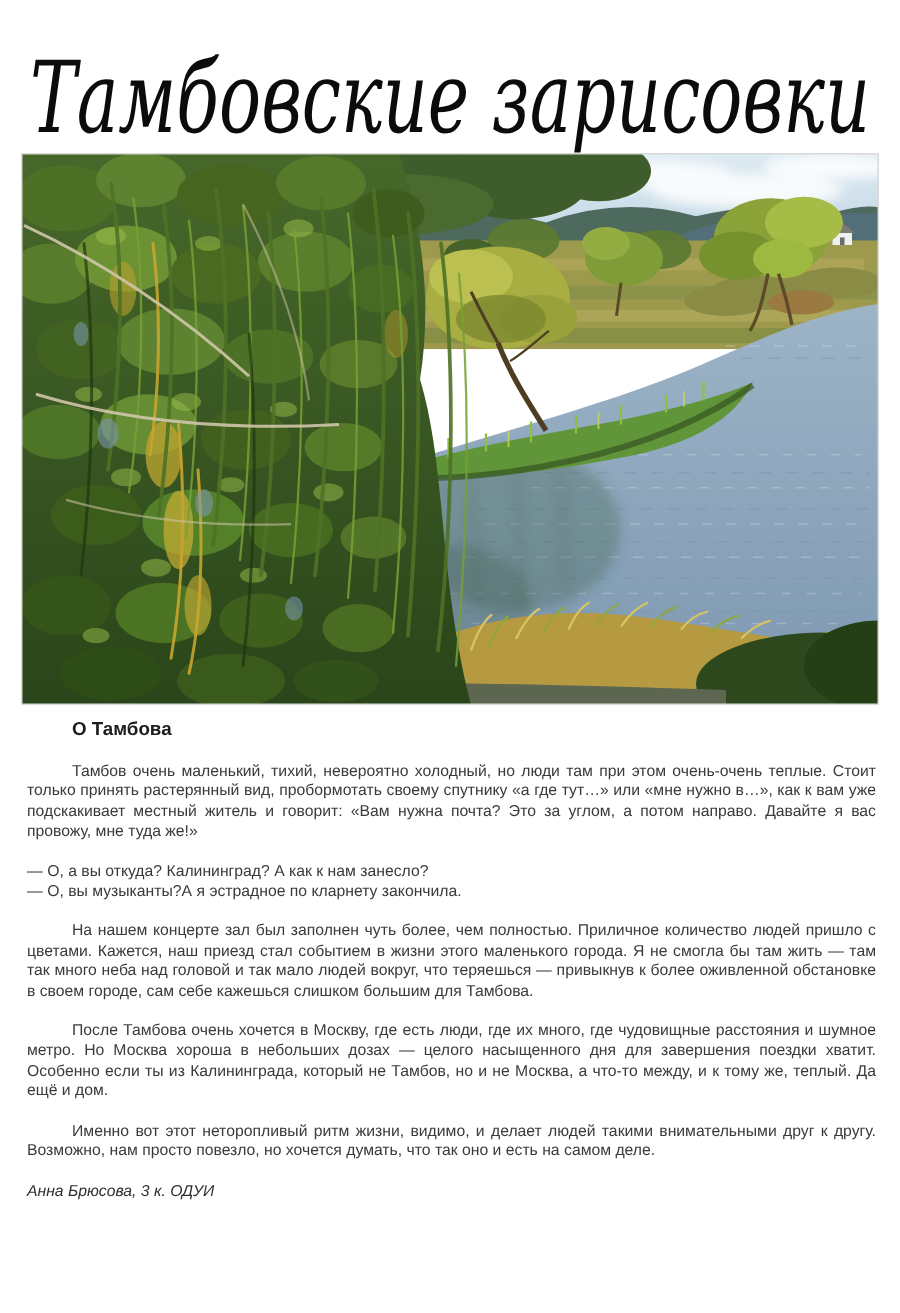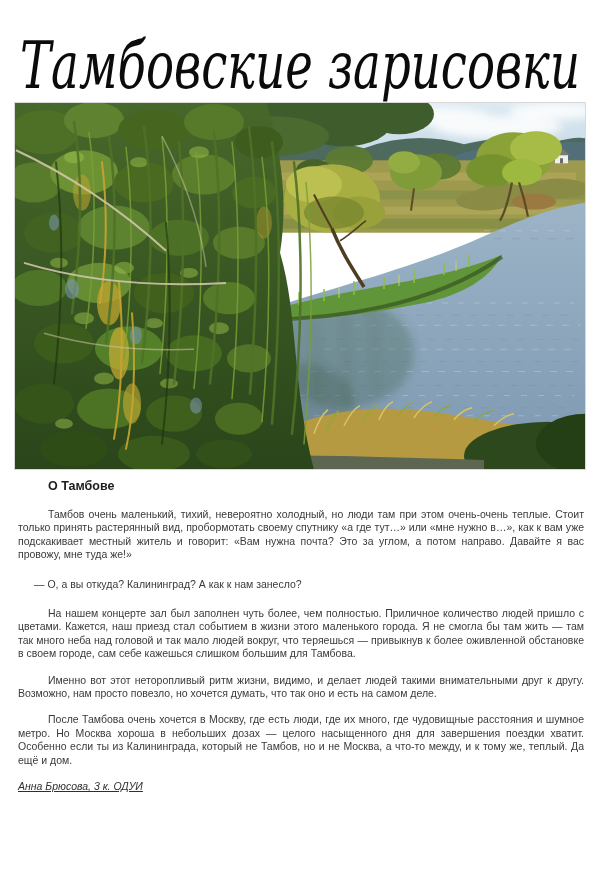--- a/index.html
+++ b/index.html
@@ -18,22 +18,22 @@
     position:absolute;top:479px;left:18px;width:566px;z-index:2;
     color:#3a3a3a;font-size:10.5px;line-height:13.4px;
   }
   .content h2{
     font-size:12.5px;line-height:15px;font-weight:bold;color:#1c1c1c;
     margin:0 0 14px 30px;
   }
   .para{margin:0 0 13px;text-indent:30px;text-align:justify;}
   .para.tight{margin-bottom:0;}
   .dialogue{margin:0 0 13px;}
-  .dialogue-line{margin:16px;}
-  .byline{font-style:italic;margin-top:9px;color:#2f2f2f;text-decoration:underline;}
+  .dialogue-line{margin:0;}
+  .byline{font-style:italic;margin-top:9px;color:#2f2f2f;}
 </style>
 </head>
 <body>
 
 <div class="masthead">
   <svg viewBox="0 0 576 102" preserveAspectRatio="none">
     <text x="288" y="74" text-anchor="middle" font-size="66" textLength="560" lengthAdjust="spacingAndGlyphs">Тамбовские зарисовки</text>
     <path d="M30,88 C120,98 430,98 560,86" stroke="#0b0b0b" stroke-width="0" fill="none"></path>
   </svg>
 </div>
@@ -279,26 +279,27 @@
         <ellipse cx="182" cy="302" rx="6" ry="8"></ellipse>
           <ellipse cx="40" cy="120" rx="5" ry="8"></ellipse>
       </g>
     </g>
 
     <rect x="0.5" y="0.5" width="571" height="365" fill="none" stroke="#d9d9d9"></rect>
   </svg>
 </div>
 
 <div class="content">
-  <h2>О Тамбове</h2>
+  <h2>О Тамбова</h2>
 
   <p class="para">Тамбов очень маленький, тихий, невероятно холодный, но люди там при этом очень-очень теплые. Стоит только принять растерянный вид, пробормотать своему спутнику «а где тут…» или «мне нужно в…», как к вам уже подскакивает местный житель и говорит: «Вам нужна почта? Это за углом, а потом направо. Давайте я вас провожу, мне туда же!»</p>
 
   <div class="dialogue">
     <div class="dialogue-line">— О, а вы откуда? Калининград? А как к нам занесло?</div>
+    <div class="dialogue-line">— О, вы музыканты?А я эстрадное по кларнету закончила.</div>
   </div>
 
   <p class="para">На нашем концерте зал был заполнен чуть более, чем полностью. Приличное количество людей пришло с цветами. Кажется, наш приезд стал событием в жизни этого маленького города. Я не смогла бы там жить — там так много неба над головой и так мало людей вокруг, что теряешься — привыкнув к более оживленной обстановке в своем городе, сам себе кажешься слишком большим для Тамбова.</p>
+  <p class="para">После Тамбова очень хочется в Москву, где есть люди, где их много, где чудовищные расстояния и шумное метро. Но Москва хороша в небольших дозах — целого насыщенного дня для завершения поездки хватит. Особенно если ты из Калининграда, который не Тамбов, но и не Москва, а что-то между, и к тому же, теплый. Да ещё и дом.</p>
   <p class="para">Именно вот этот неторопливый ритм жизни, видимо, и делает людей такими внимательными друг к другу. Возможно, нам просто повезло, но хочется думать, что так оно и есть на самом деле.</p>
-  <p class="para">После Тамбова очень хочется в Москву, где есть люди, где их много, где чудовищные расстояния и шумное метро. Но Москва хороша в небольших дозах — целого насыщенного дня для завершения поездки хватит. Особенно если ты из Калининграда, который не Тамбов, но и не Москва, а что-то между, и к тому же, теплый. Да ещё и дом.</p>
 
   <div class="byline">Анна Брюсова, 3 к. ОДУИ</div>
 </div>
 
 </body></html>

